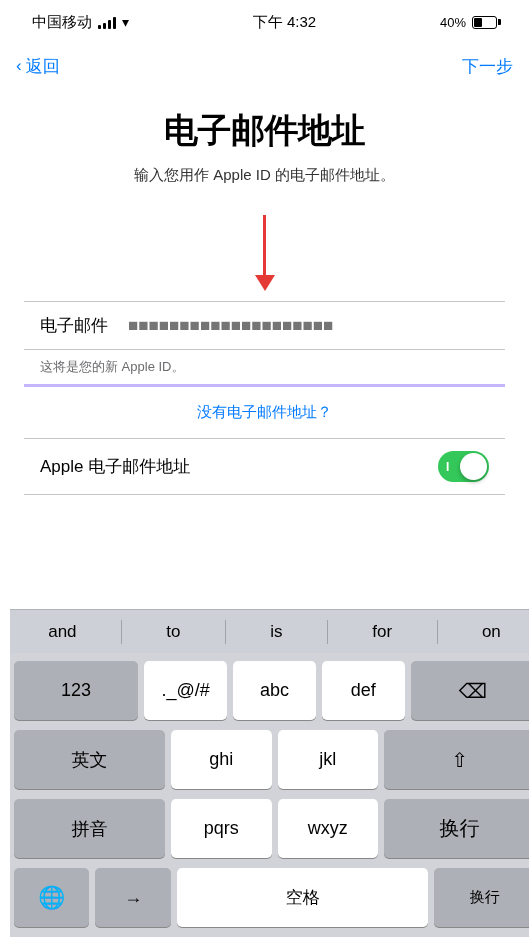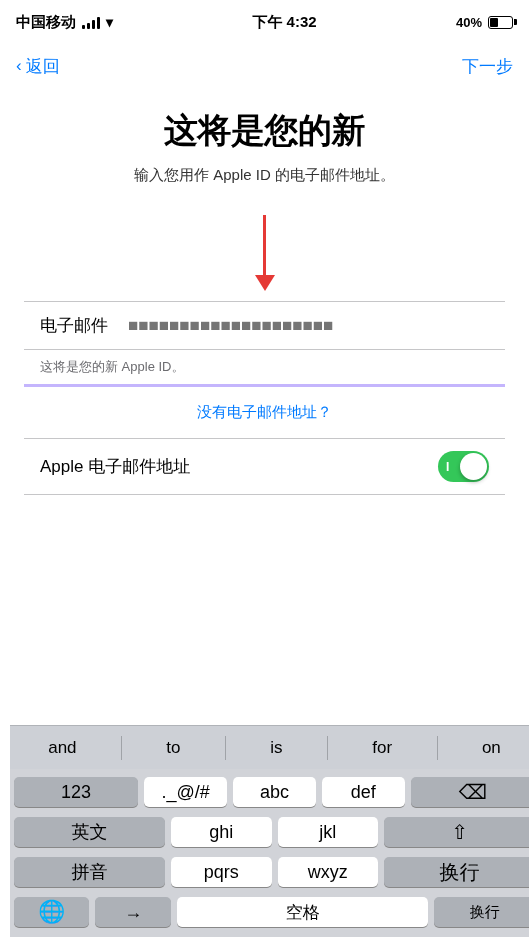--- a/index.html
+++ b/index.html
@@ -12,23 +12,23 @@
       position: relative;
     }
 
     
     .status-bar {
       height: 44px;
       background: #fff;
       display: flex;
       align-items: center;
       justify-content: space-between;
-      padding: 0 16px;
+      padding: 0 32px;
       font-size: 15px;
-      font-weight: 700;
+      font-weight: 400;
     }
     .status-left { display: flex; align-items: center; gap: 6px; }
     .status-right { display: flex; align-items: center; gap: 6px; font-size: 13px; }
     .signal-bars { display: flex; align-items: flex-end; gap: 2px; height: 14px; }
     .signal-bar { width: 3px; background: #000; border-radius: 1px; }
     .signal-bar:nth-child(1) { height: 4px; }
     .signal-bar:nth-child(2) { height: 6px; }
     .signal-bar:nth-child(3) { height: 9px; }
     .signal-bar:nth-child(4) { height: 12px; }
     .wifi-icon { font-size: 14px; }
@@ -251,21 +251,21 @@
       padding: 8px 4px 4px;
       background: #D1D3D8;
     }
     .key-row {
       display: flex;
       justify-content: center;
       gap: 6px;
       margin-bottom: 10px;
     }
     .key {
-      height: 30px;
+      height: 59px;
       border-radius: 5px;
       display: flex;
       align-items: center;
       justify-content: center;
       font-size: 18px;
       color: #000;
       background: #fff;
       box-shadow: 0 1px 0 #888;
       cursor: pointer;
       user-select: none;
@@ -316,21 +316,21 @@
 
 <div class="nav-bar">
   <div class="nav-back">
     <span>‹</span>
     <span>返回</span>
   </div>
   <div class="nav-next">下一步</div>
 </div>
 
 <div class="main-content">
-  <h1 class="page-title">这将是您的新</h1>
+  <h1 class="page-title">电子邮件地址</h1>
   <p class="page-subtitle">输入您用作 Apple ID 的电子邮件地址。</p>
 
   <div class="arrow-container">
     <div>
       <div class="arrow-line"></div>
       <div class="arrow-head"></div>
     </div>
   </div>
 
   <div class="form-section">

